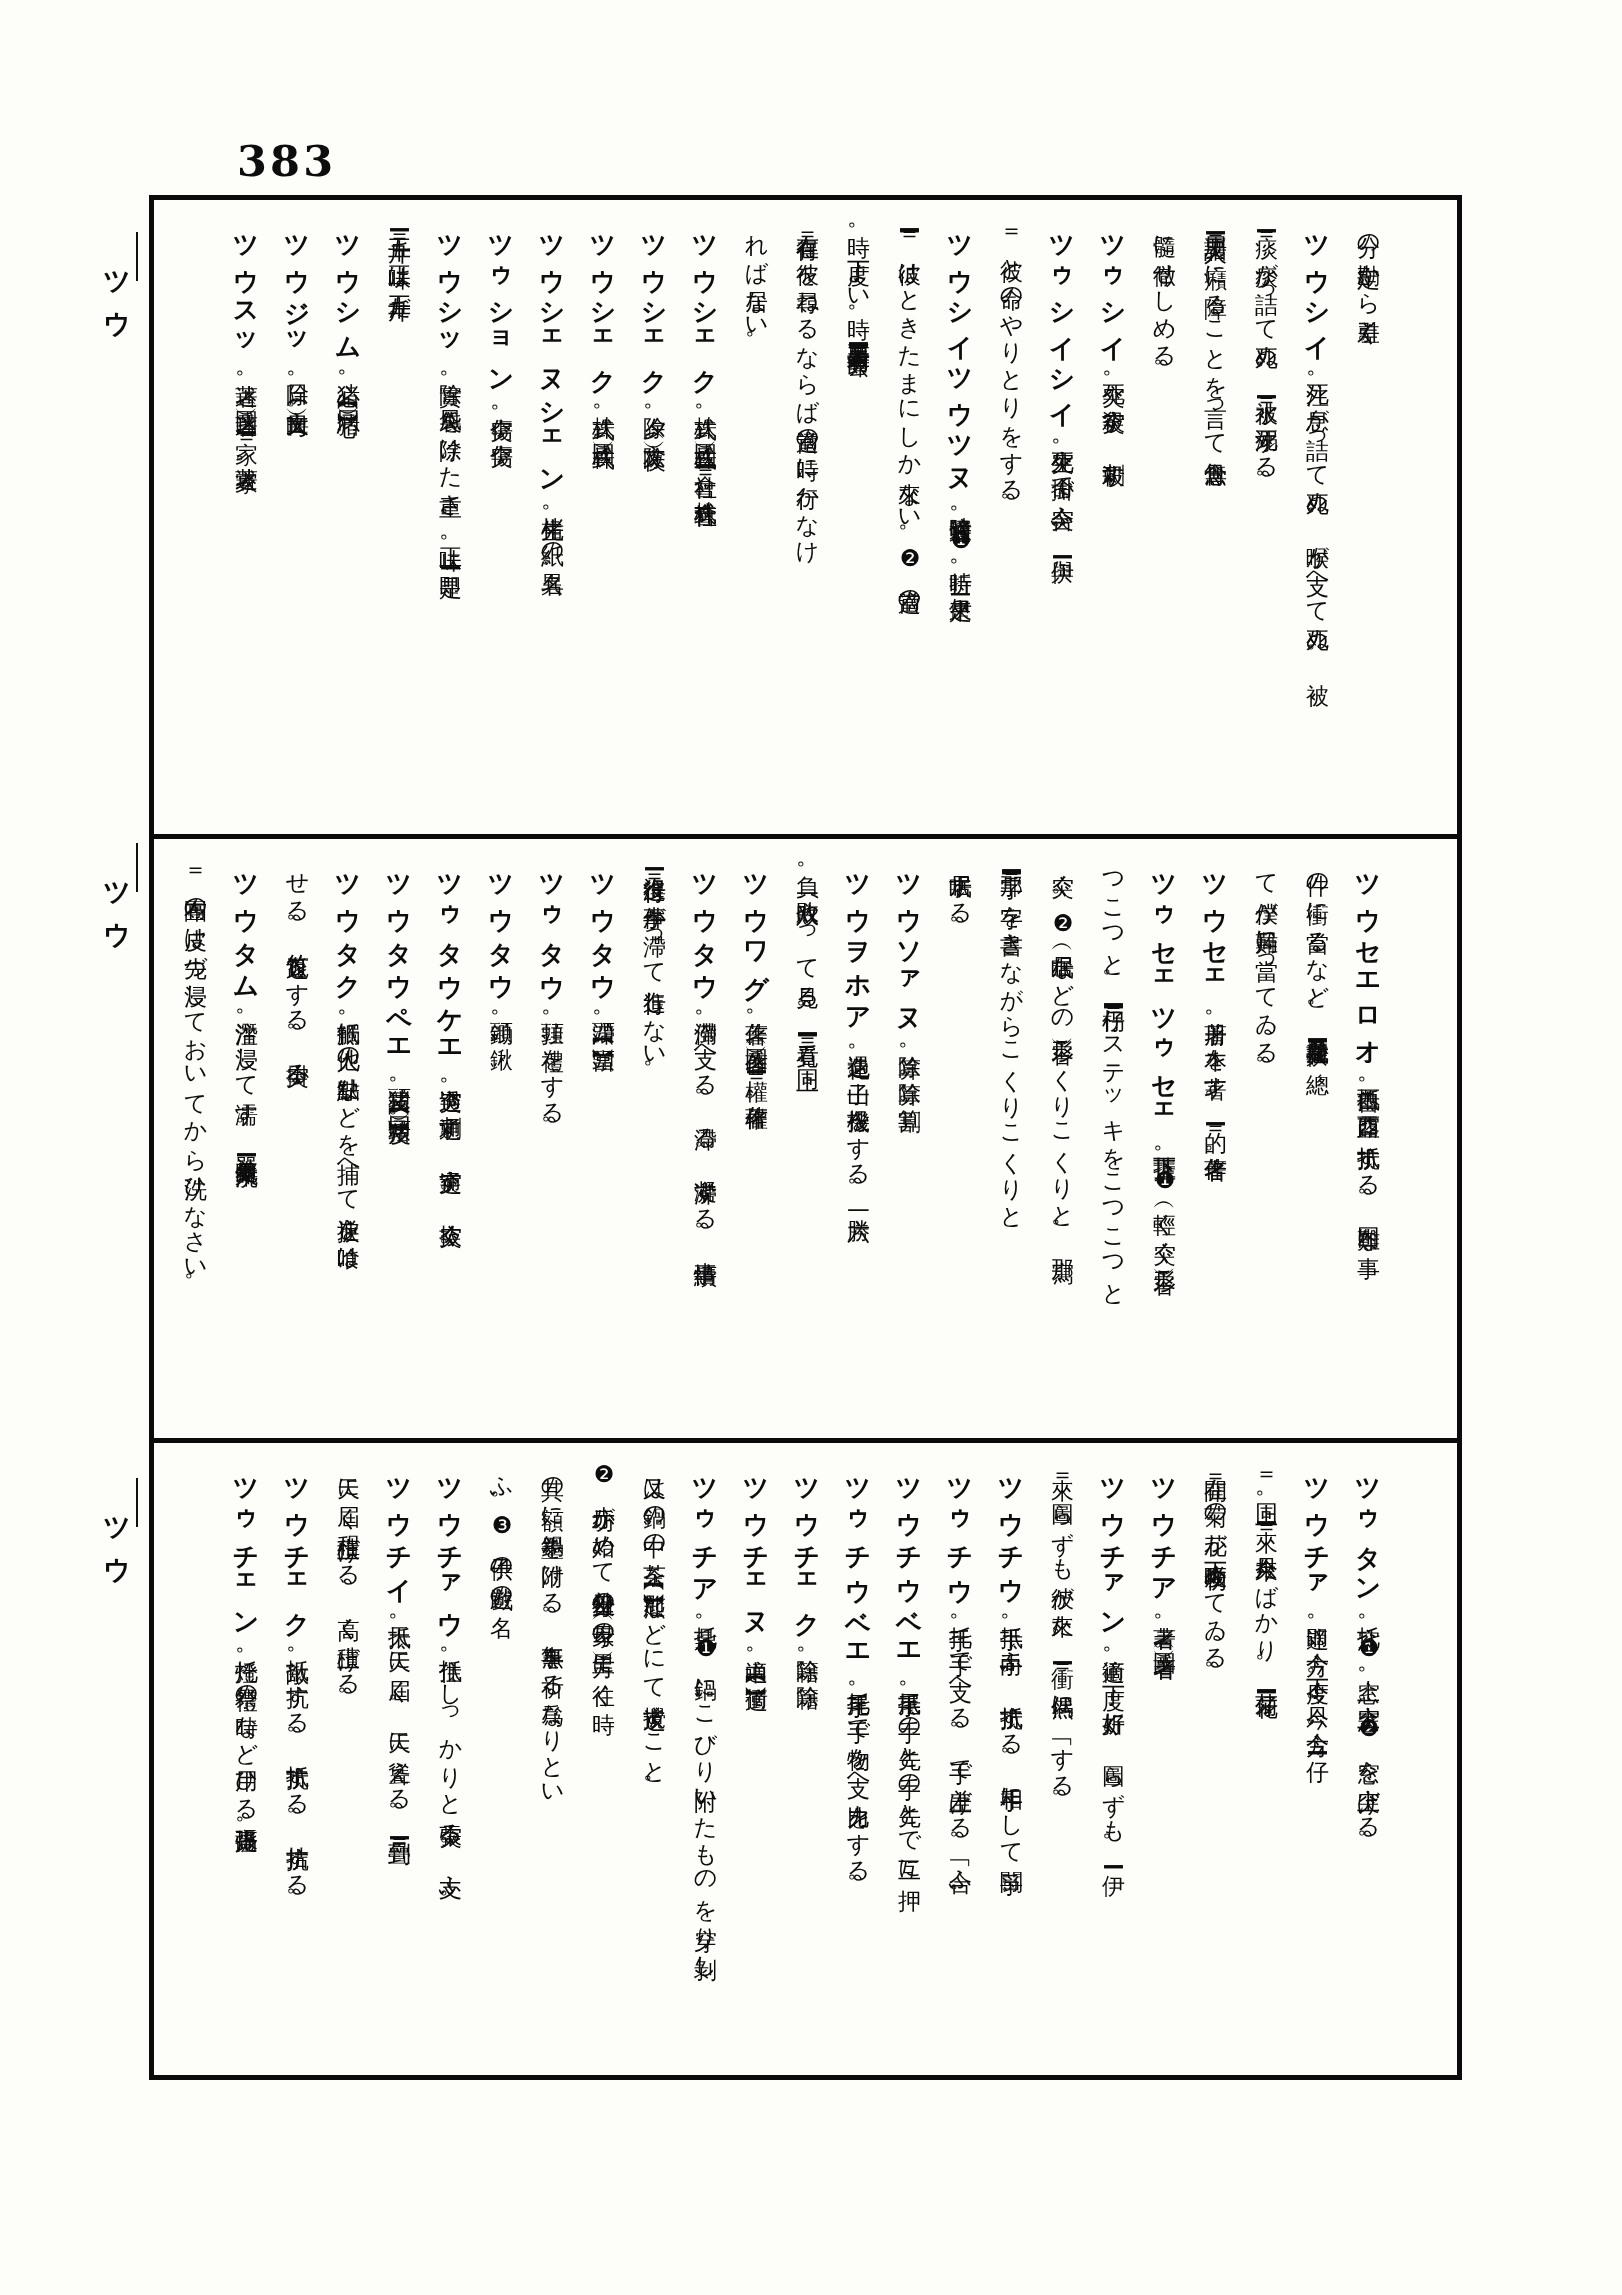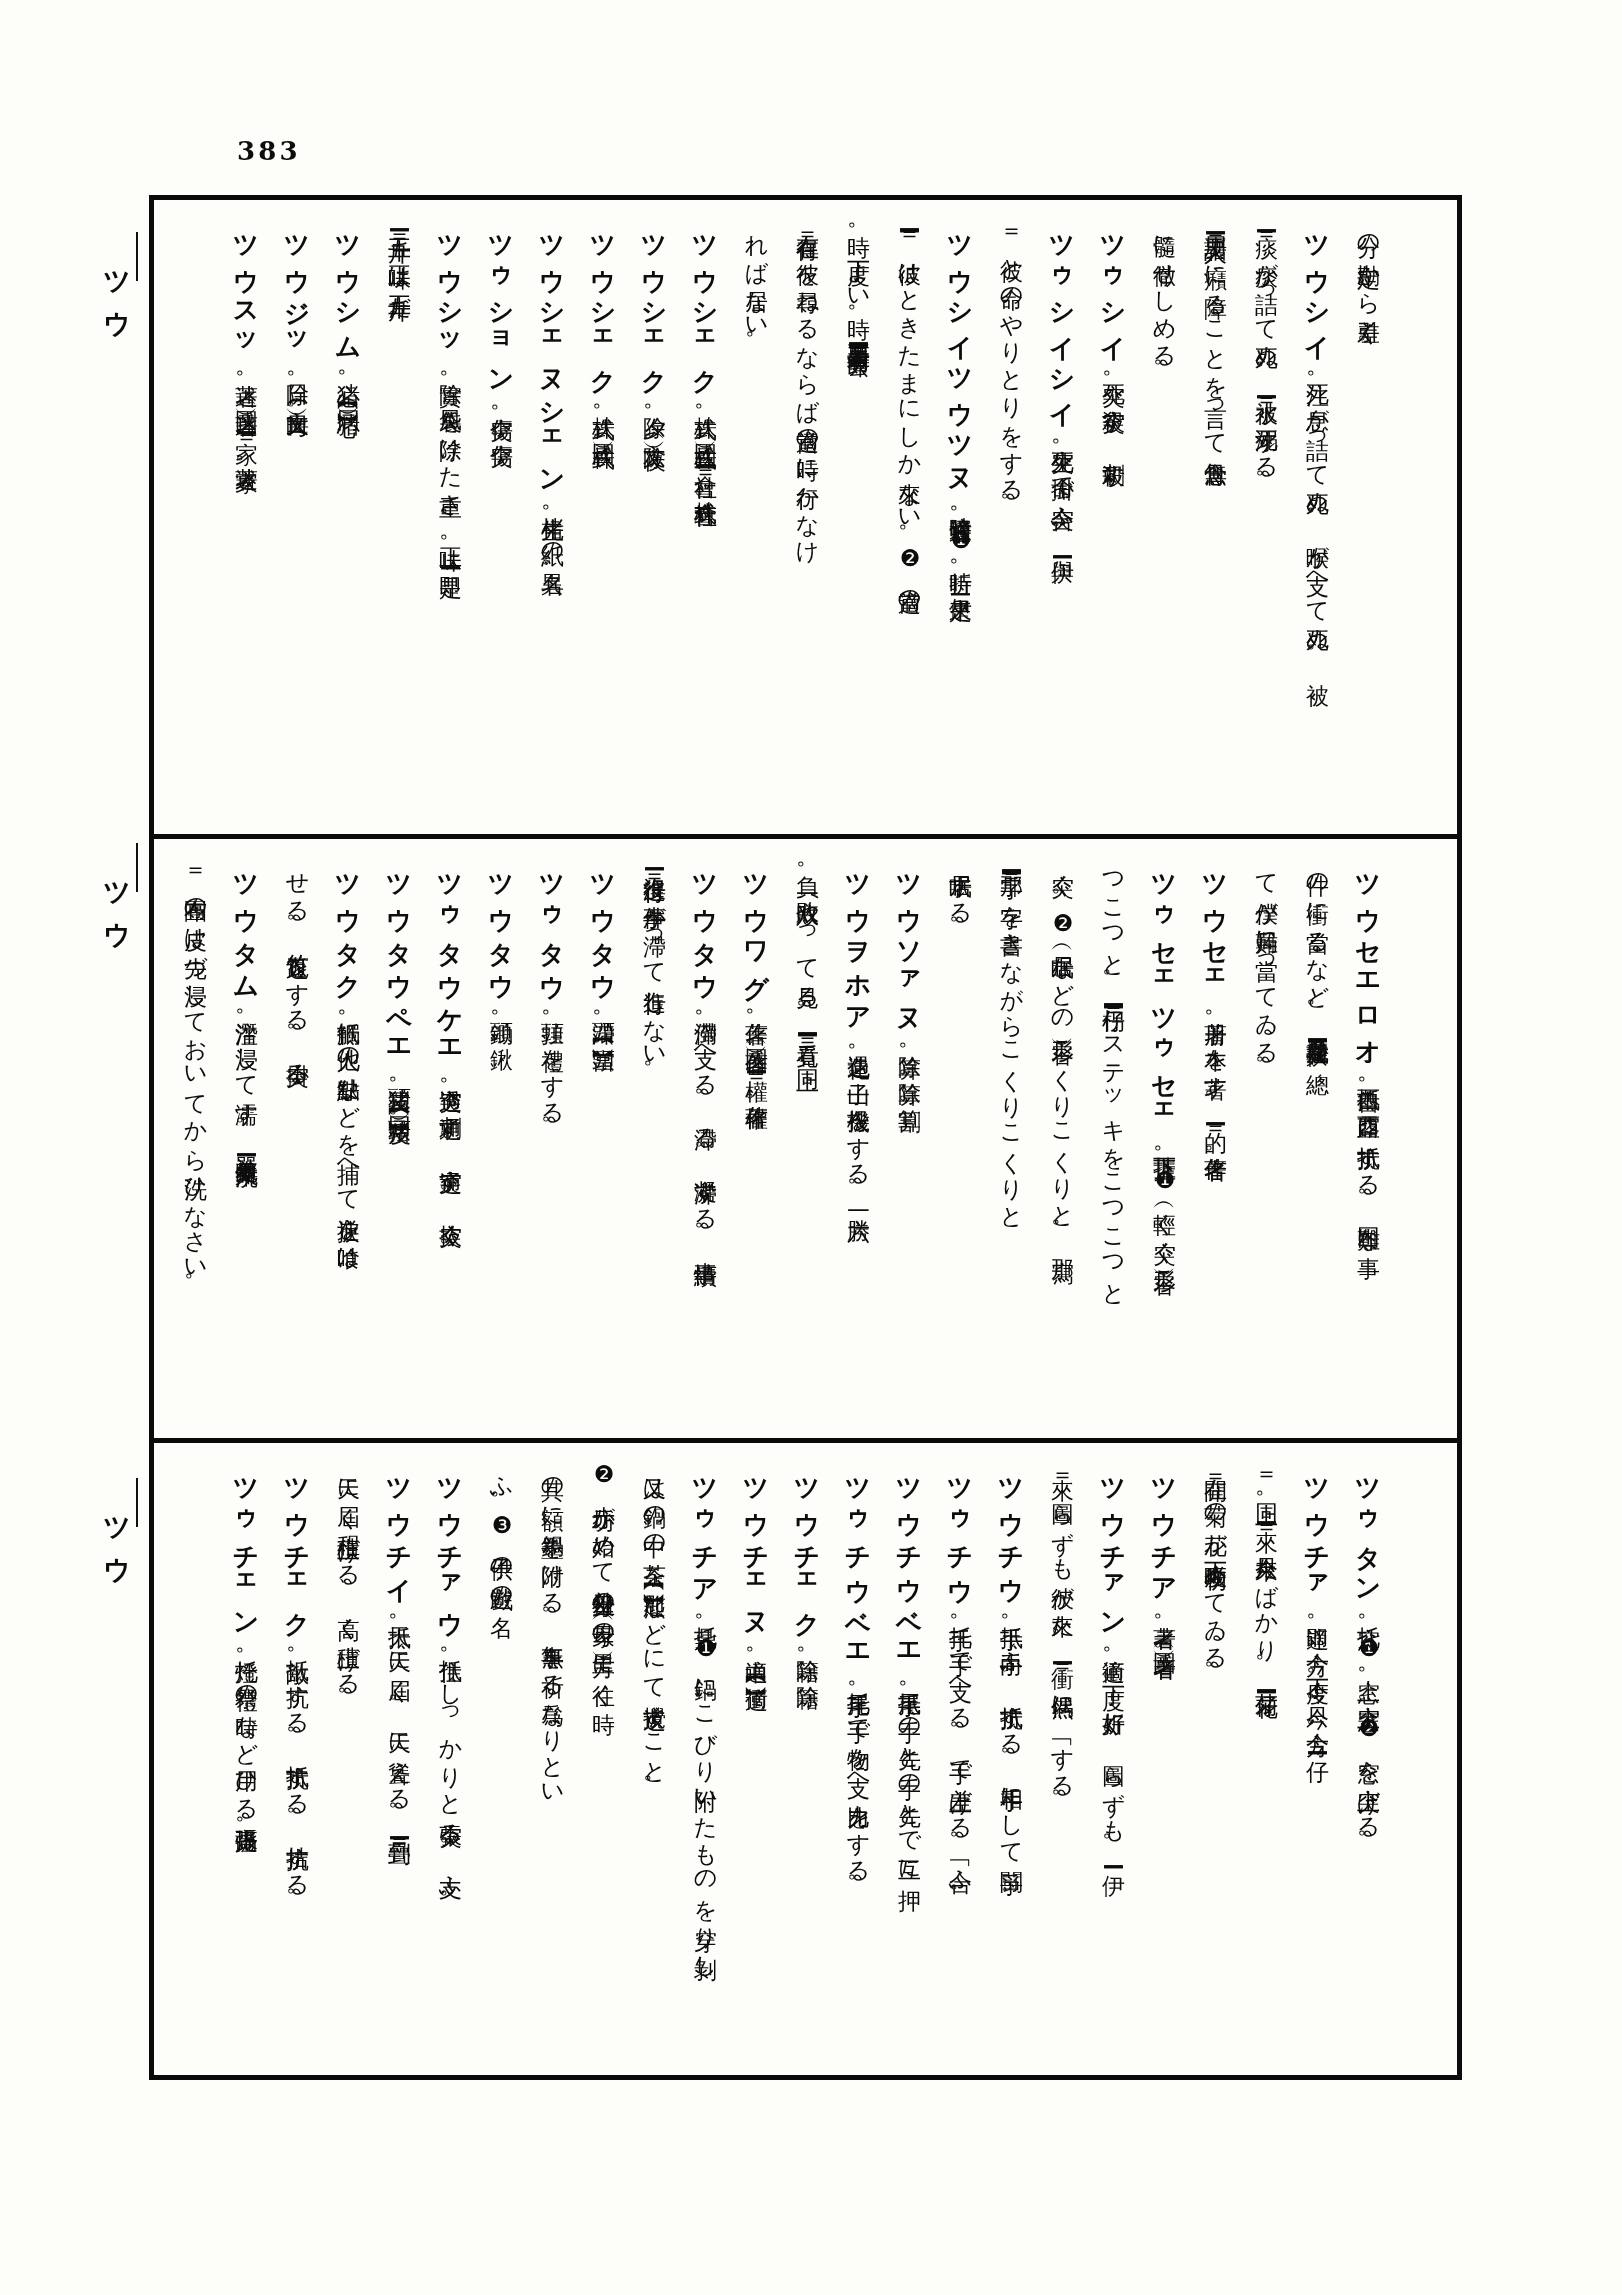--- a/index.html
+++ b/index.html
@@ -10,21 +10,21 @@
   }
   .page{
     position:relative;
     width:1623px;height:2295px;
     background:#fdfdfa;
     color:#0d0d0d;
     overflow:hidden;
   }
   .page-number{
     position:absolute;left:237px;top:136px;
-    font-size:26px;font-weight:bold;letter-spacing:3.2px;
+    font-size:43px;font-weight:bold;letter-spacing:3.2px;
   }
   .margin-label{
     position:absolute;left:99px;
     writing-mode:vertical-rl;text-orientation:upright;
     font-size:27px;font-weight:bold;letter-spacing:8.7px;
   }
   .m1{top:253px;}
   .m2{top:864px;}
   .m3{top:1499px;}
   .margin-tick{

